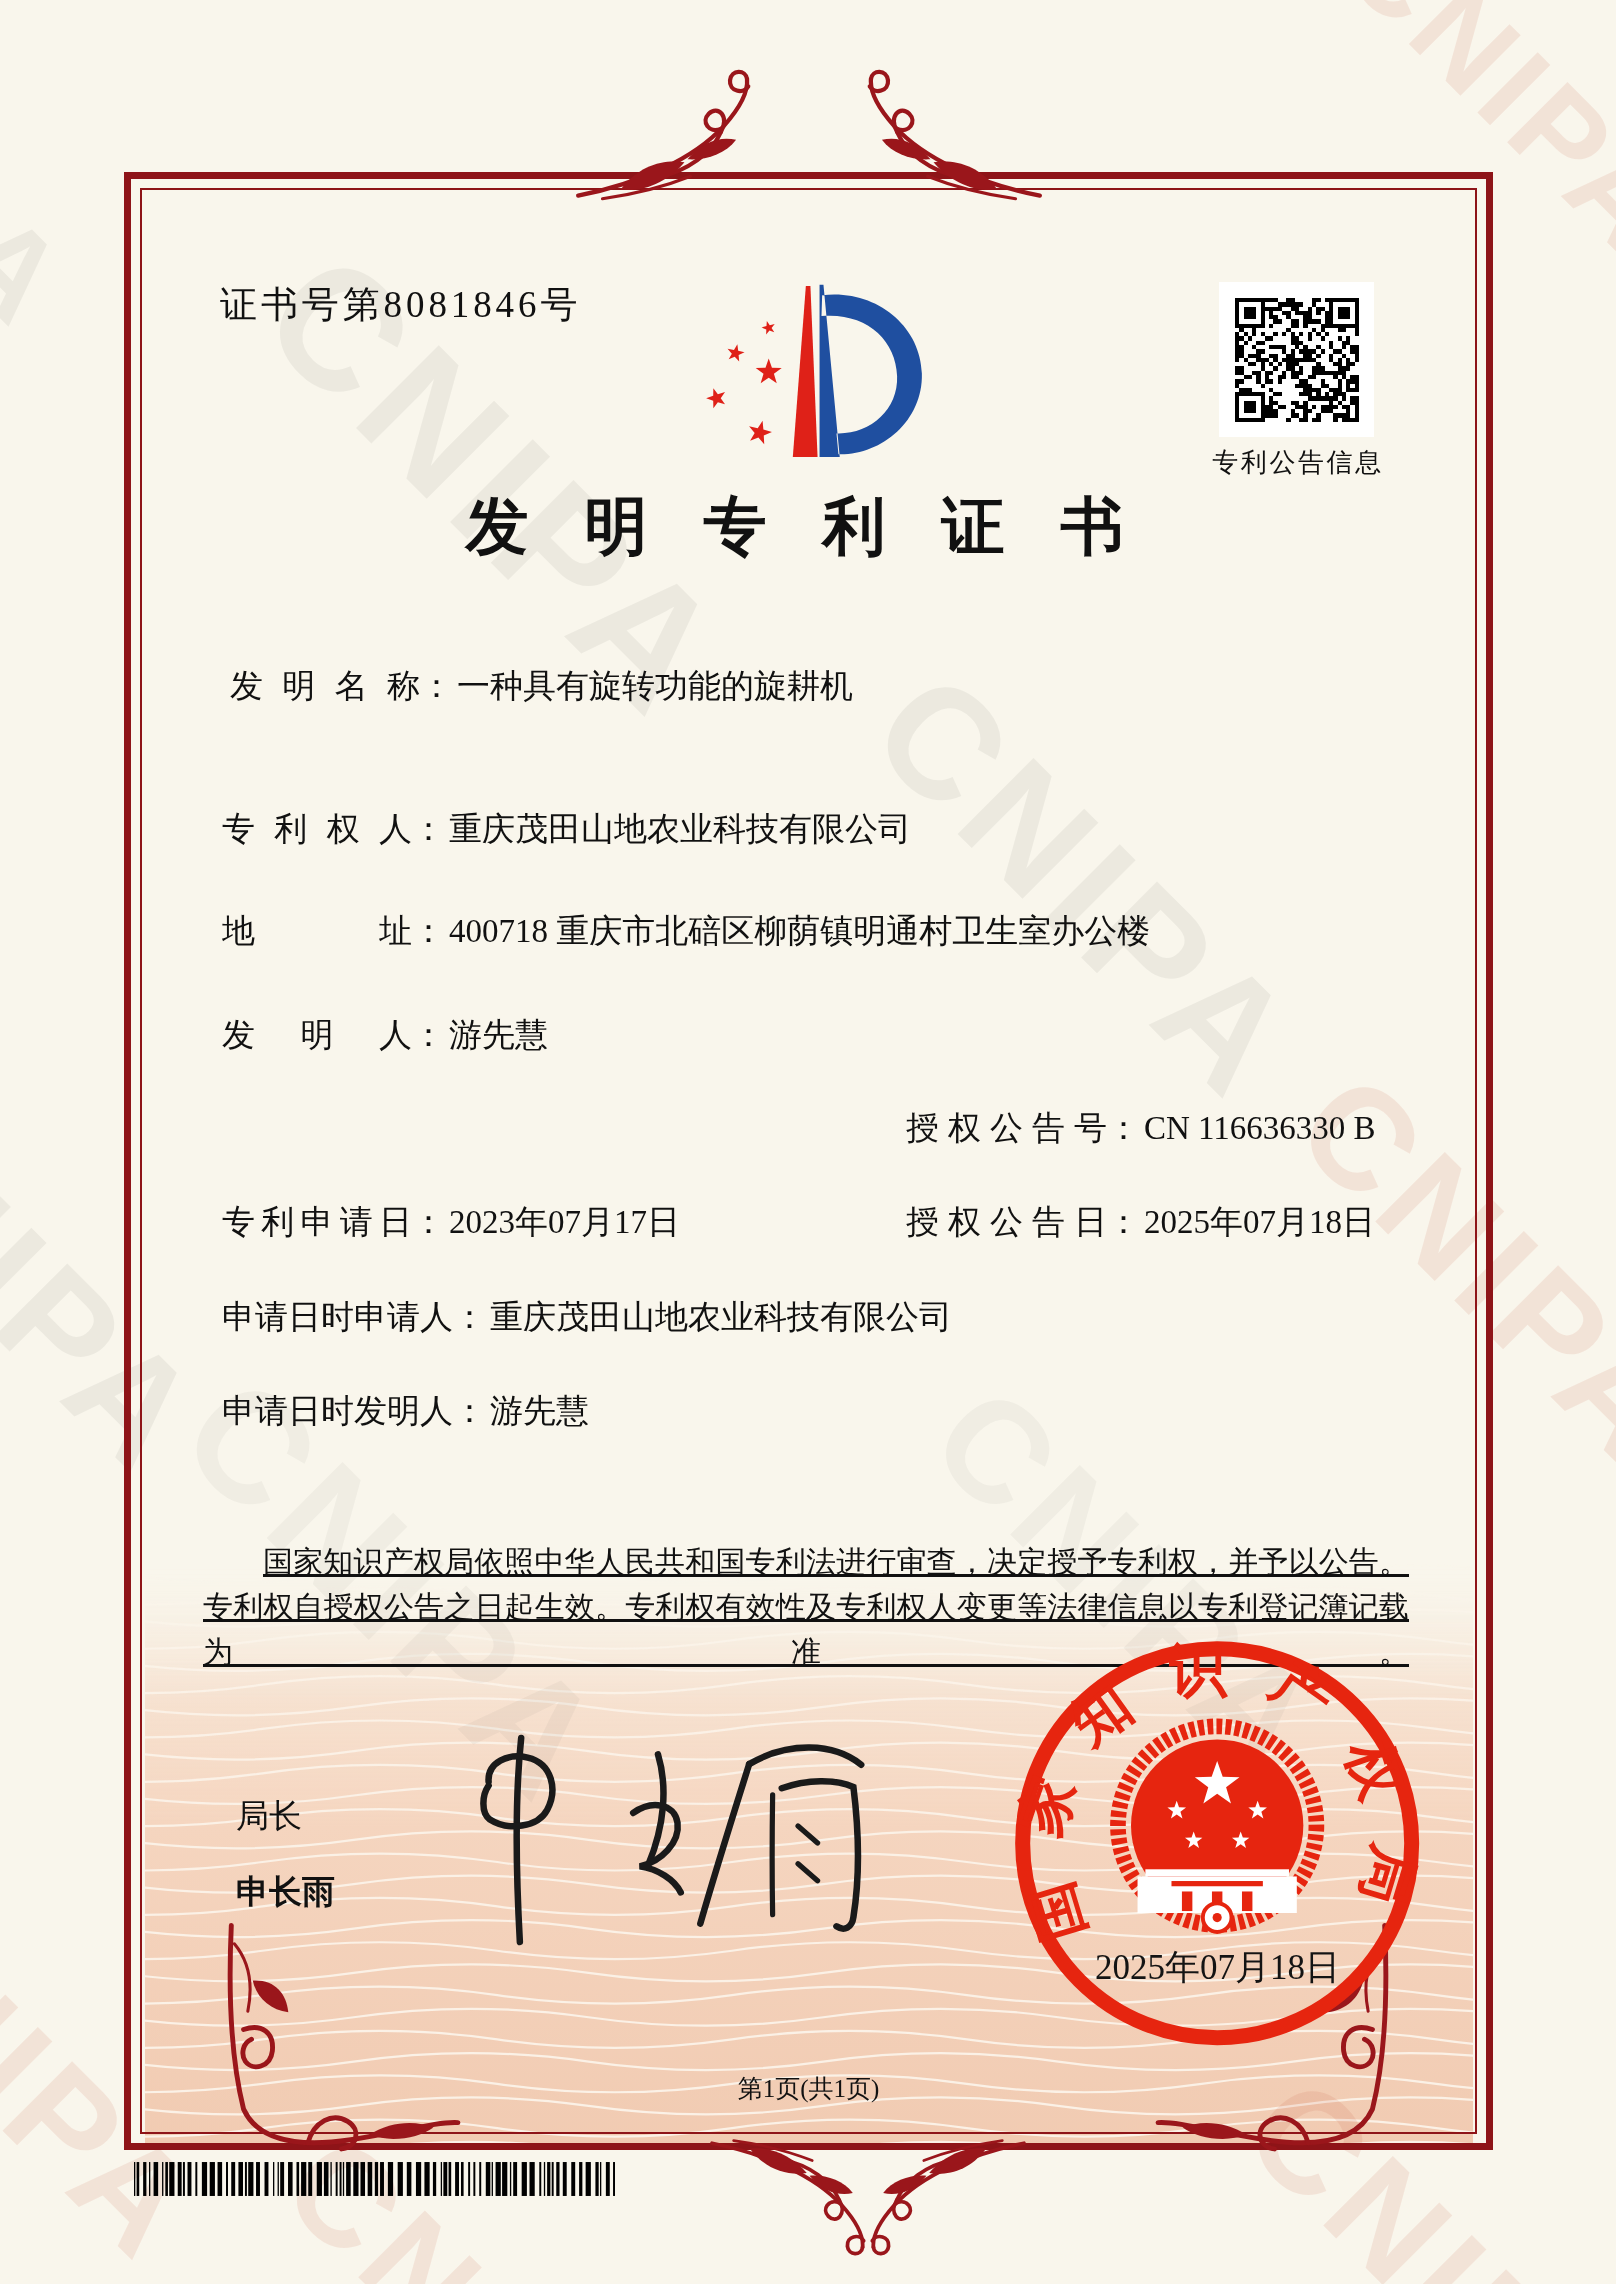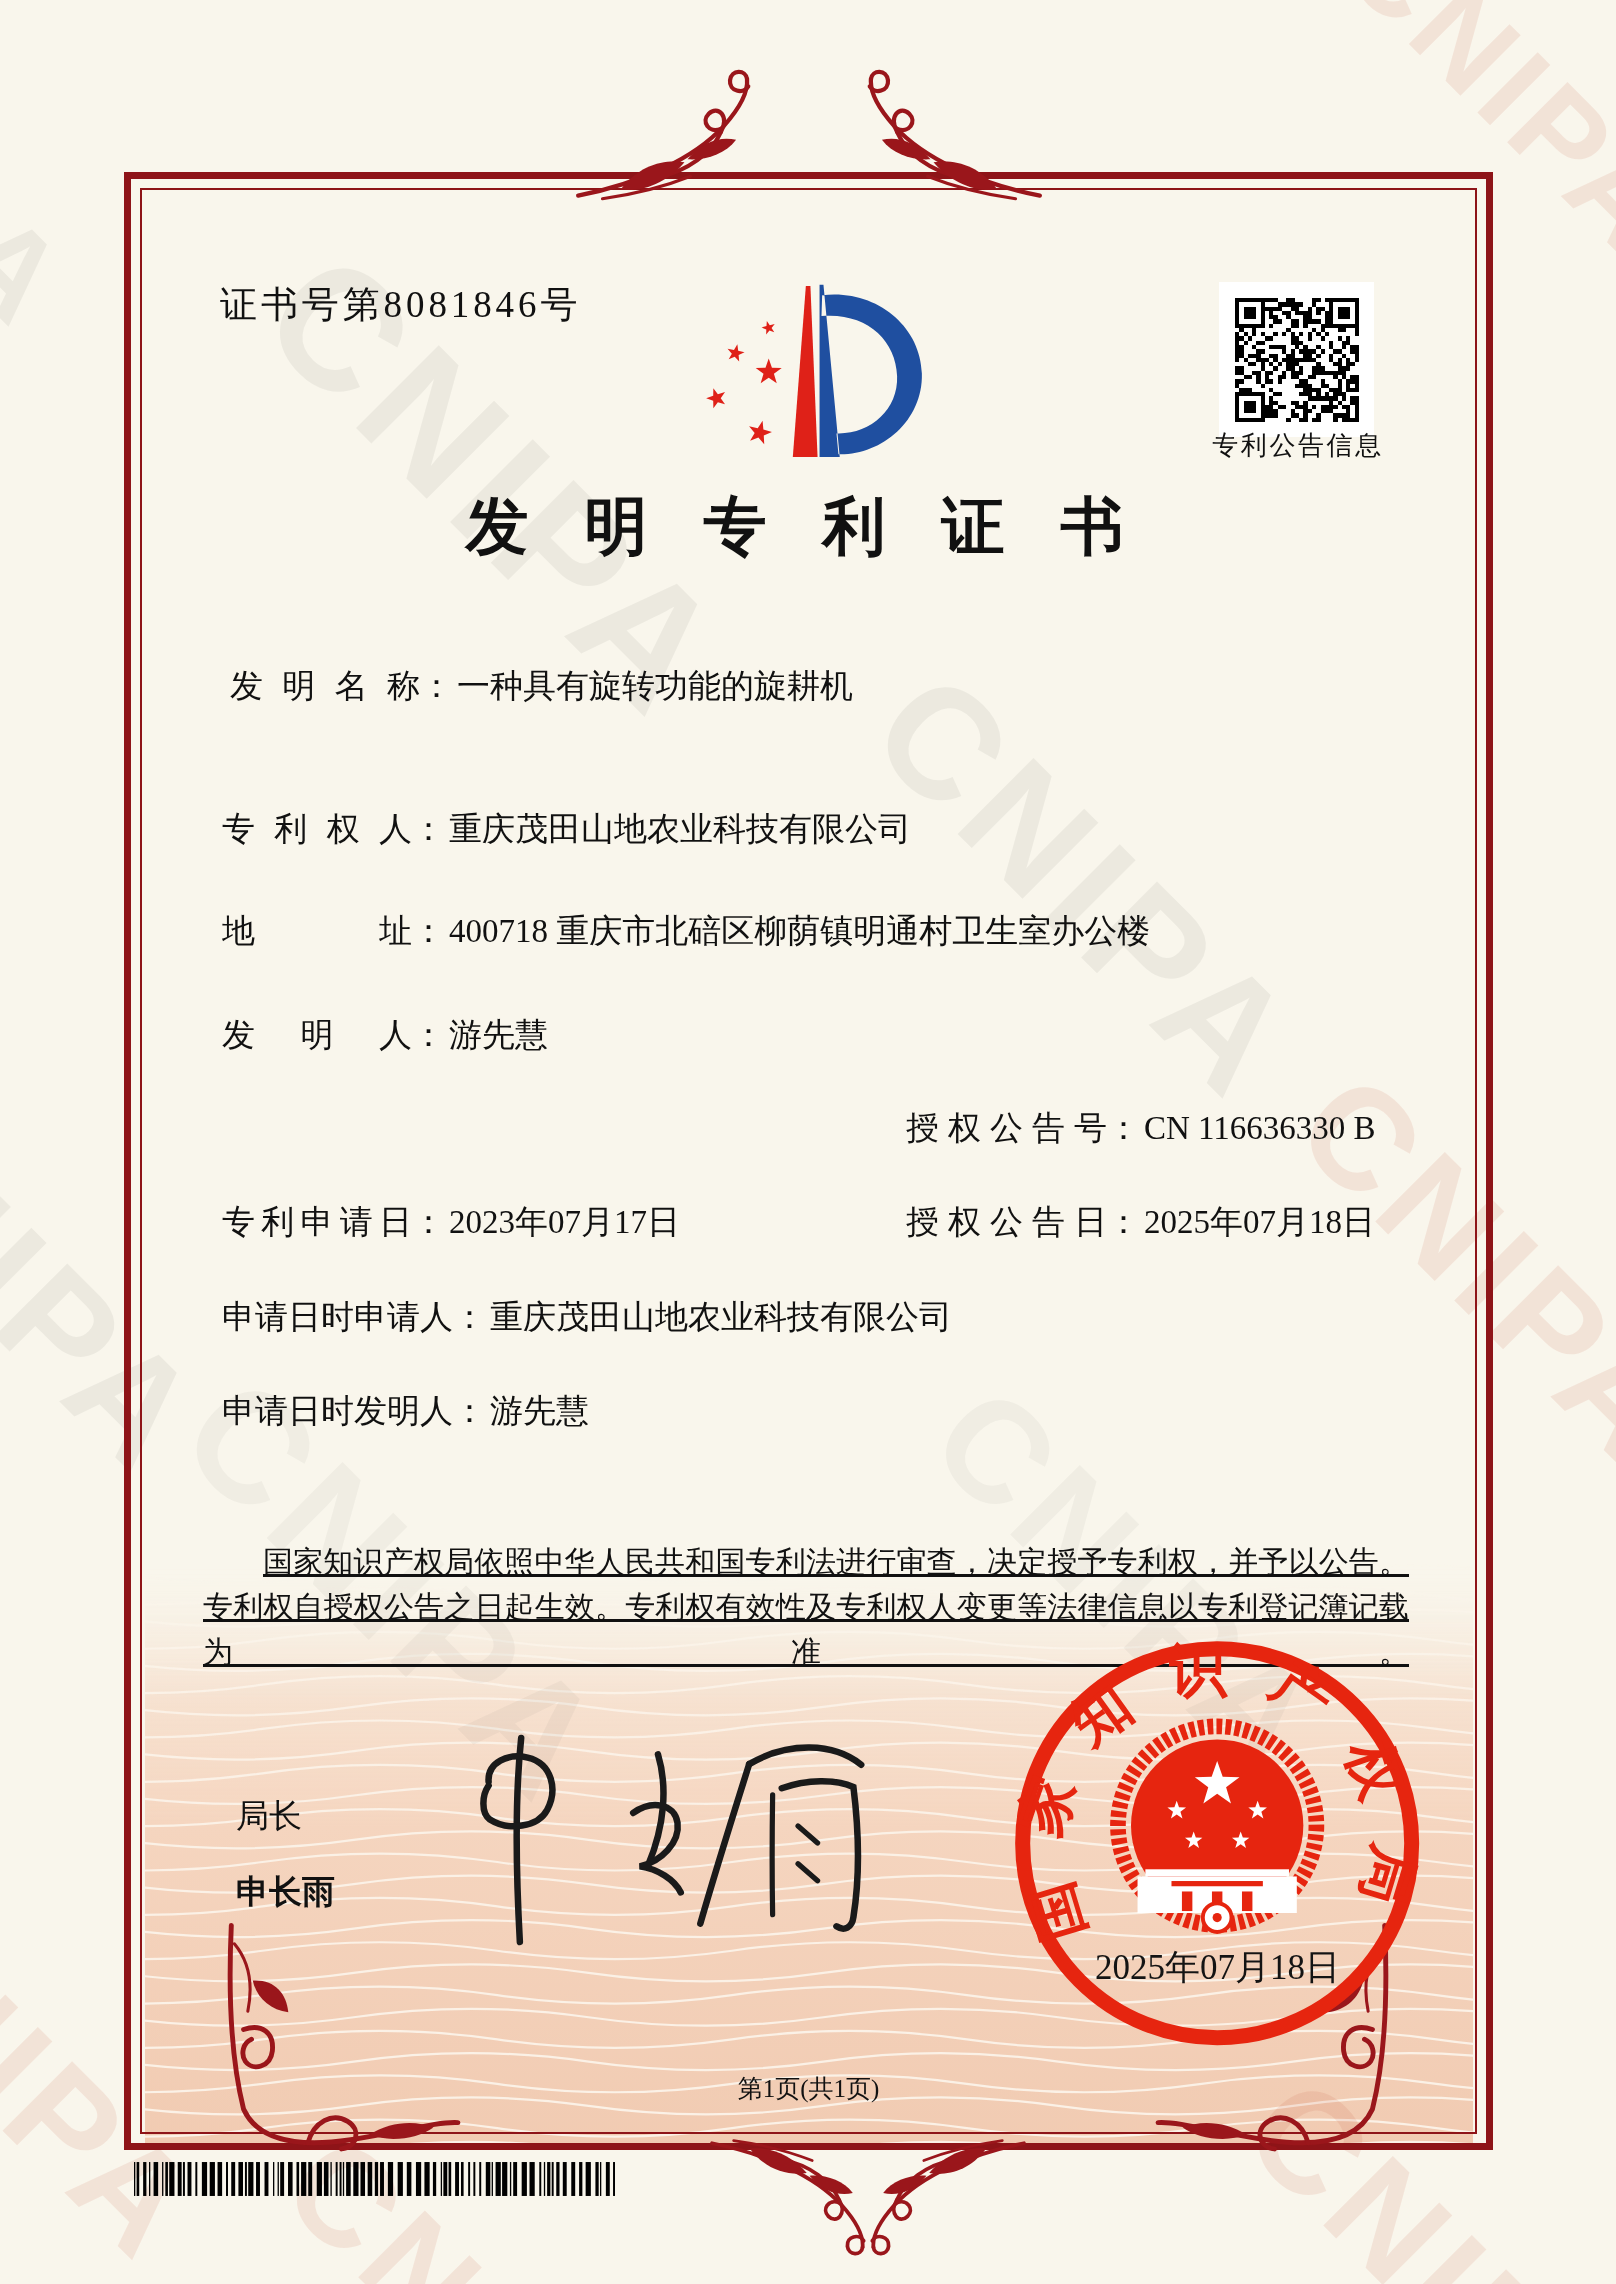--- a/index.html
+++ b/index.html
@@ -30,21 +30,21 @@
   .title{left:124px;top:484px;width:1369px;text-align:center;font-size:63px;font-weight:bold;
          letter-spacing:56px;padding-left:28px;box-sizing:border-box;}
   .row{font-size:33px;white-space:nowrap;}
   .lab{display:inline-block;text-align:justify;text-align-last:justify;vertical-align:bottom;}
   .lab.w292{width:190px;}
   .lab.w308{width:201px;}
   .colon{display:inline-block;}
   .val{margin-left:3.9px;}
   .qrbox{left:1219px;top:282px;width:155px;height:155px;background:#fff;z-index:4;}
   .qrbox svg{position:absolute;left:15.6px;top:15.6px;}
-  .qrcap{left:1200px;top:428px;width:196px;text-align:center;font-size:26px;letter-spacing:2.6px;}
+  .qrcap{left:1200px;top:445px;width:196px;text-align:center;font-size:26px;letter-spacing:2.6px;}
   .para{left:203px;top:1539px;width:1206px;font-size:30px;line-height:1.5;}
   .para .l{text-align:justify;text-align-last:justify;text-decoration:underline;}
   .para .l1{text-indent:2em;}
   .sig-label{left:236px;top:1794px;font-size:33px;font-weight:normal;
              font-family:"Liberation Sans","DejaVu Sans",sans-serif;}
   .sig-name{left:236px;top:1870px;font-size:33px;font-weight:bold;
             font-family:"Liberation Sans","DejaVu Sans",sans-serif;}
   .signature{left:443px;top:1702px;z-index:5;}
   .seal{left:1007px;top:1633px;z-index:6;}
   .sealdate{left:1007px;top:1944px;width:421px;text-align:center;font-size:35px;

